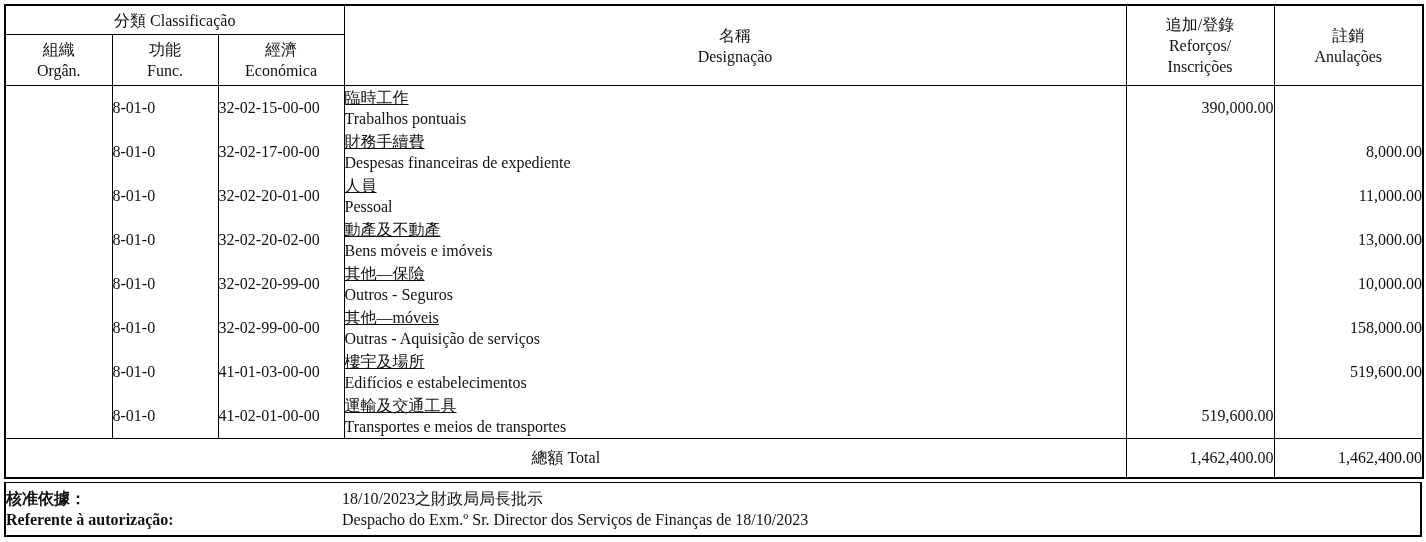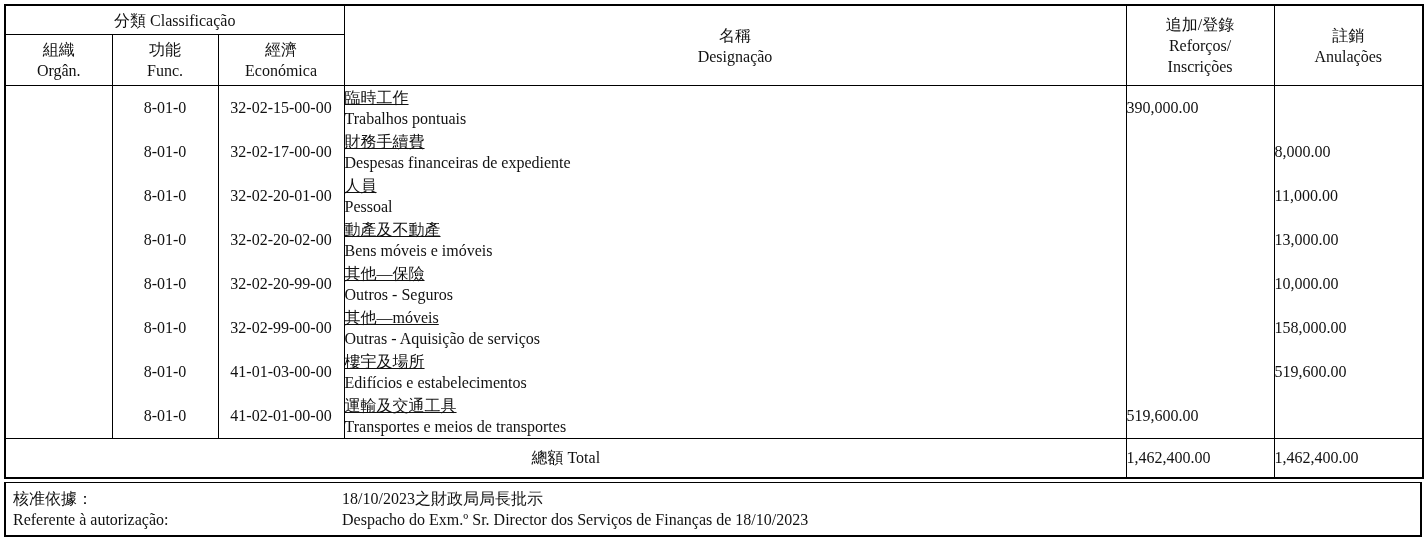--- a/index.html
+++ b/index.html
@@ -41,25 +41,26 @@
   th.sub-hdr   { height: 50px; margin-top: 20px; }
   
   td.code, td.desig, td.amt {
     border-left: 1px solid #000;
     border-right: 1px solid #000;
     border-top: none;
     border-bottom: none;
     height: 44px;
     vertical-align: middle;
   }
-  td.code { text-align: center; }
+  td.code { }
   td.desig { padding-left: 7px; }
   td.desig .zh { line-height: 21px; text-decoration: underline; }
   td.desig .pt { line-height: 21px; }
   td.amt {
+    text-align: right;
     padding-right: 10px;
   }
   
   tr.total-row td {
     border-top: 1px solid #000;
     height: 38px;
     vertical-align: middle;
   }
   td.total-label {
     border-left: 1px solid #000;
@@ -77,22 +78,22 @@
     height: 52px;
     border: 2px solid #000;
     border-top-width: 1px;
     display: flex;
     align-items: center;
     font-size: 16px;
     line-height: 21px;
   }
   .footer-labels {
     width: 336px;
-    padding-left: 7px;
     box-sizing: border-box;
+    font-weight: bold;
   }
   .footer-values { flex: 1; }
 </style>
 </head>
 <body>
 
 <div class="sheet">
 
   <table class="budget">
     <colgroup>

